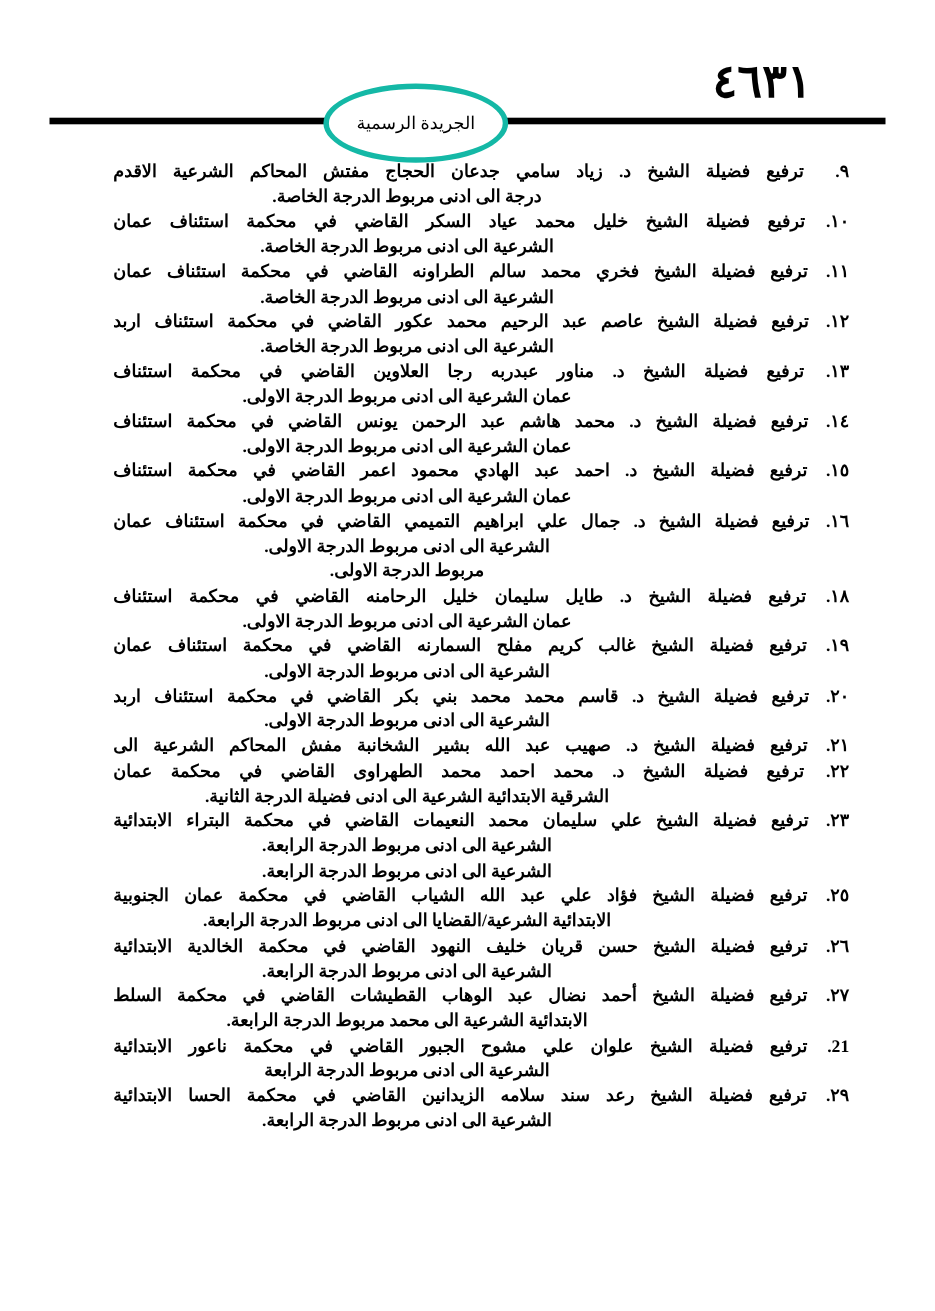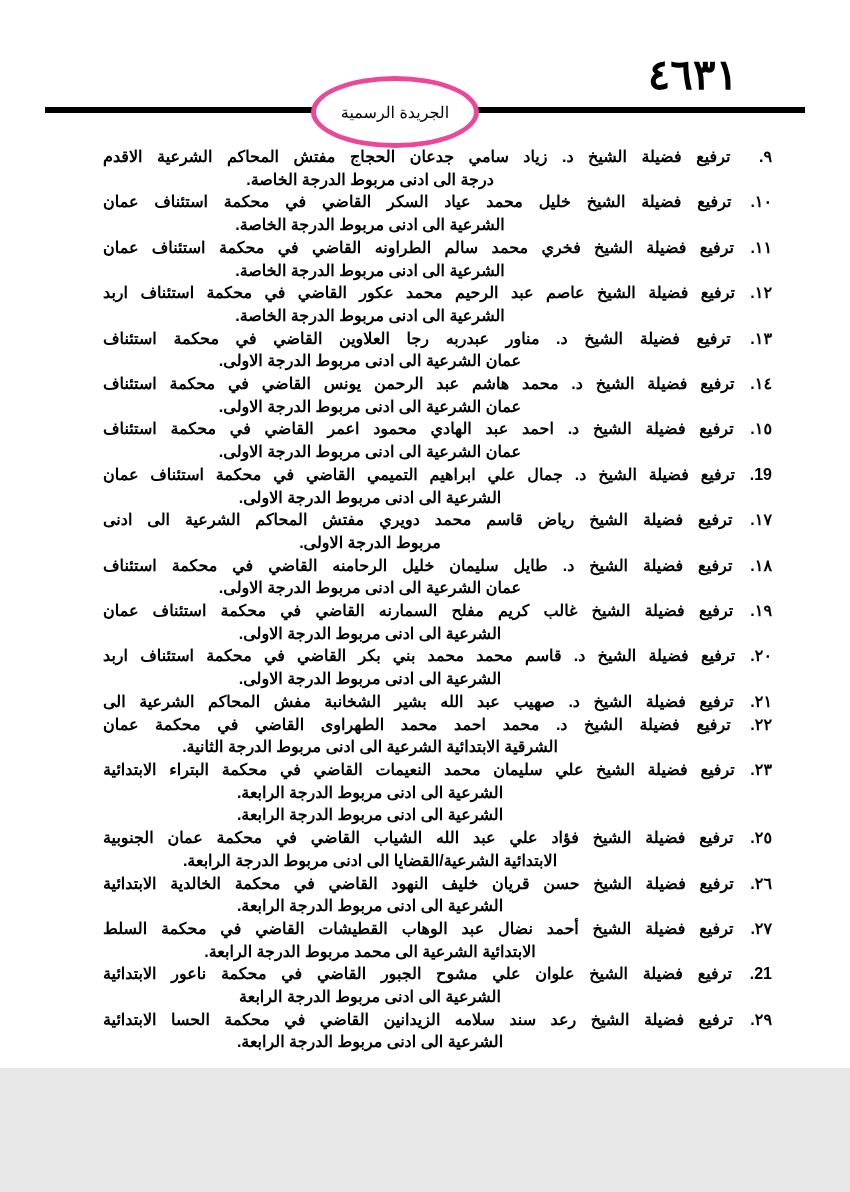--- a/index.html
+++ b/index.html
@@ -1,23 +1,23 @@
 <!DOCTYPE html>
 <html lang="ar" dir="rtl"><head>
 <meta charset="utf-8">
 <style>
   html, body { margin: 0; padding: 0; background: #e8e8e8; }
   .page {
     position: relative;
     width: 850px;
-    height: 1068px;
+    height: 1192px;
     margin: 0 auto;
     background: #ffffff;
     overflow: hidden;
-    font-family: Liberation Sans, sans-serif;
+    font-family: Liberation Serif, serif;
     color: #000;
   }
   
   .page-number {
     position: absolute;
     top: 52px;
     right: 112px;
     font-size: 42px;
     font-weight: 700;
     line-height: 46px;
@@ -27,25 +27,25 @@
     position: absolute;
     top: 107px;
     left: 45px;
     width: 760px;
     height: 6px;
     background: #000;
   }
   .gazette-ellipse {
     position: absolute;
     top: 76px;
-    left: 311px;
+    left: 294px;
     width: 158px;
     height: 62px;
     background: #fff;
-    border: 5px solid #ec4899;
+    border: 5px solid #14b8a6;
     border-radius: 50%;
     display: flex;
     align-items: center;
     justify-content: center;
     z-index: 2;
   }
   .gazette-title {
     font-size: 16px;
     font-weight: 400;
     white-space: nowrap;
@@ -119,26 +119,25 @@
       <div class="line first"><span class="num">١٤.</span> <span class="txt">ترفيع فضيلة الشيخ د. محمد هاشم عبد الرحمن يونس القاضي في محكمة استئناف</span></div>
       <div class="line cont">عمان الشرعية الى ادنى مربوط الدرجة الاولى.</div>
     </div>
 
     <div class="item">
       <div class="line first"><span class="num">١٥.</span> <span class="txt">ترفيع فضيلة الشيخ د. احمد عبد الهادي محمود اعمر القاضي في محكمة استئناف</span></div>
       <div class="line cont">عمان الشرعية الى ادنى مربوط الدرجة الاولى.</div>
     </div>
 
     <div class="item">
-      <div class="line first"><span class="num">19.</span> <span class="txt">ترفيع فضيلة الشيخ د. جمال علي ابراهيم التميمي القاضي في محكمة استئناف عمان</span></div>
+      <div class="line first"><span class="num">١٦.</span> <span class="txt">ترفيع فضيلة الشيخ د. جمال علي ابراهيم التميمي القاضي في محكمة استئناف عمان</span></div>
       <div class="line cont">الشرعية الى ادنى مربوط الدرجة الاولى.</div>
     </div>
 
     <div class="item">
-      <div class="line first"><span class="num">١٧.</span> <span class="txt">ترفيع فضيلة الشيخ رياض قاسم محمد دويري مفتش المحاكم الشرعية الى ادنى</span></div>
       <div class="line cont">مربوط الدرجة الاولى.</div>
     </div>
 
     <div class="item">
       <div class="line first"><span class="num">١٨.</span> <span class="txt">ترفيع فضيلة الشيخ د. طايل سليمان خليل الرحامنه القاضي في محكمة استئناف</span></div>
       <div class="line cont">عمان الشرعية الى ادنى مربوط الدرجة الاولى.</div>
     </div>
 
     <div class="item">
       <div class="line first"><span class="num">١٩.</span> <span class="txt">ترفيع فضيلة الشيخ غالب كريم مفلح السمارنه القاضي في محكمة استئناف عمان</span></div>
@@ -149,21 +148,21 @@
       <div class="line first"><span class="num">٢٠.</span> <span class="txt">ترفيع فضيلة الشيخ د. قاسم محمد محمد بني بكر القاضي في محكمة استئناف اربد</span></div>
       <div class="line cont">الشرعية الى ادنى مربوط الدرجة الاولى.</div>
     </div>
 
     <div class="item">
       <div class="line first"><span class="num">٢١.</span> <span class="txt">ترفيع فضيلة الشيخ د. صهيب عبد الله بشير الشخانبة مفش المحاكم الشرعية الى</span></div>
     </div>
 
     <div class="item">
       <div class="line first"><span class="num">٢٢.</span> <span class="txt">ترفيع فضيلة الشيخ د. محمد احمد محمد الطهراوى القاضي في محكمة عمان</span></div>
-      <div class="line cont">الشرقية الابتدائية الشرعية الى ادنى مربوط الدرجة الثانية.</div>
+      <div class="line cont">الشرقية الابتدائية الشرعية الى ادنى فضيلة الدرجة الثانية.</div>
     </div>
 
     <div class="item">
       <div class="line first"><span class="num">٢٣.</span> <span class="txt">ترفيع فضيلة الشيخ علي سليمان محمد النعيمات القاضي في محكمة البتراء الابتدائية</span></div>
       <div class="line cont">الشرعية الى ادنى مربوط الدرجة الرابعة.</div>
     </div>
 
     <div class="item">
       <div class="line cont">الشرعية الى ادنى مربوط الدرجة الرابعة.</div>
     </div>

